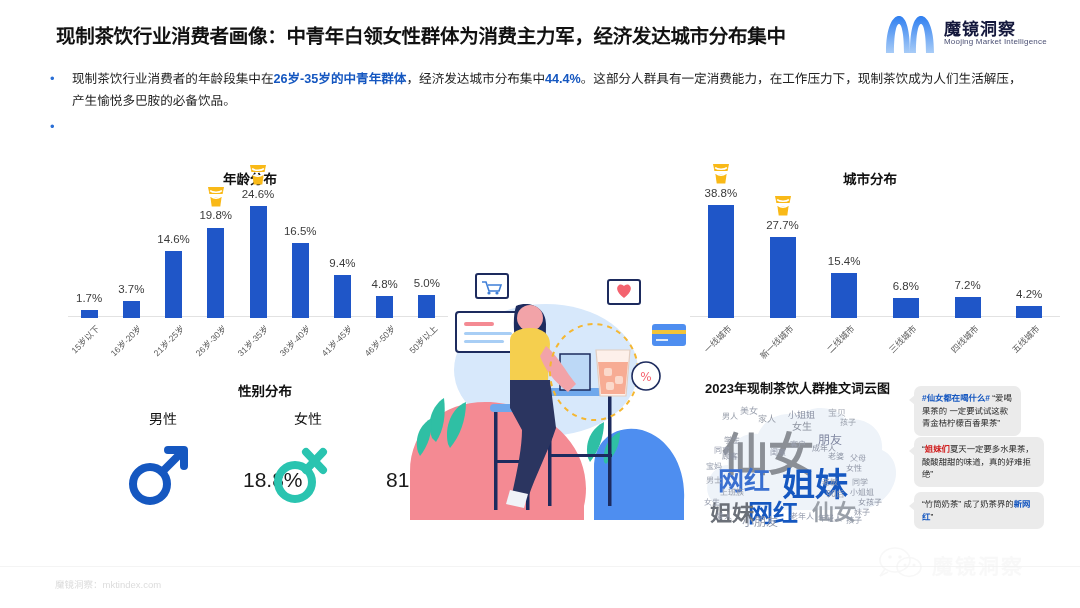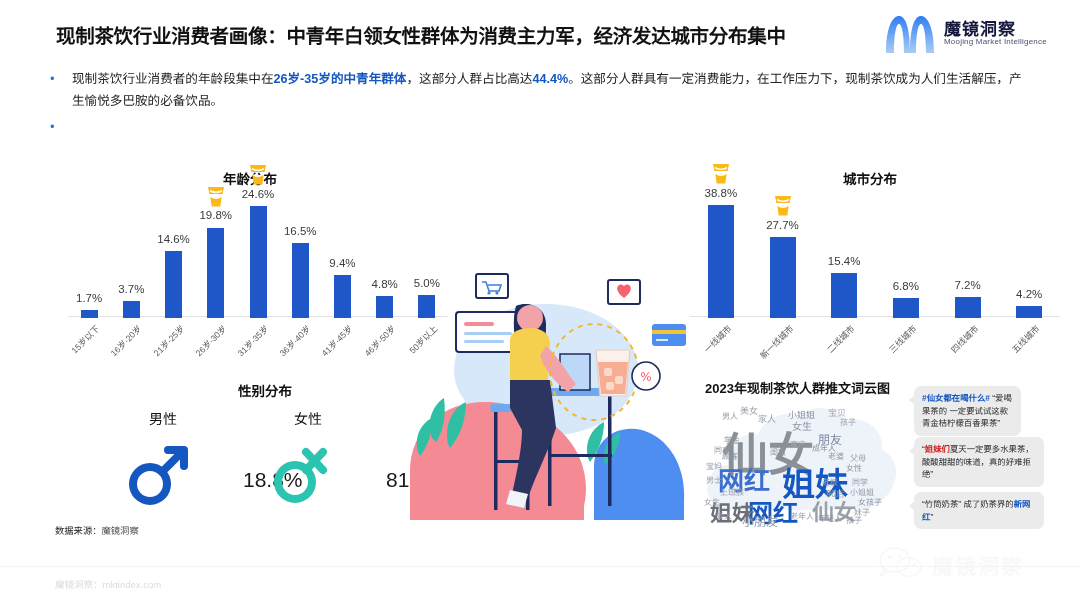--- a/index.html
+++ b/index.html
@@ -118,21 +118,21 @@
       </defs>
       <path d="M4 41 C4 14 11 4 17 4 C23 4 28 14 28 41 L28 41 C28 14 33 4 39 4 C45 4 52 14 52 41 L44 41 C44 18 41 12 39 12 C37 12 34 18 34 41 L22 41 C22 18 19 12 17 12 C15 12 12 18 12 41 Z" fill="url(#gm)"></path>
     </svg>
     <div class="brand-cn">魔镜洞察</div>
     <div class="brand-en">Moojing Market Intelligence</div>
   </div>
 </div>
 
 <div class="bullet" id="bullet1">
   <span class="dot">•</span>
-  <span class="rich"><span>现制茶饮行业消费者的年龄段集中在</span><span class="hl">26岁-35岁的中青年群体</span><span>，这部分人群占比高达</span><span class="hl">44.4%</span><span>。这部分人群具有一定消费能力，在工作压力下，现制茶饮成为人们生活解压，产生愉悦多巴胺的必备饮品。</span></span>
+  <span class="rich"><span>现制茶饮行业消费者的年龄段集中在</span><span class="hl">26岁-35岁的中青年群体</span><span>，经济发达城市分布集中</span><span class="hl">44.4%</span><span>。这部分人群具有一定消费能力，在工作压力下，现制茶饮成为人们生活解压，产生愉悦多巴胺的必备饮品。</span></span>
 </div>
 <div class="bullet" id="bullet2">
   <span class="dot">•</span>
 </div>
 
 <div class="sec-title" style="left:140px; top:168px; width:220px;">年龄分布</div>
 <div class="chart" id="age-chart" style="left:68px; top:188px; width:380px; height:130px;">
     <div class="axis-line" style="top: 128px;"></div>
     <div class="bar-col" style="left: 12.6111px; width: 17px; height: 128px;">
       <div class="bar" style="height: 7.77143px; background: rgb(31, 86, 200);"></div>
@@ -383,23 +383,20 @@
   “爱喝果茶的 一定要试试这款青金桔柠檬百香果茶”</span></span>
 </div>
 <div class="quote" id="q2" style="left:914px; top:437px; width:130px;">
   <span class="rich"><span>  “</span><span class="q-red">姐妹们</span><span>夏天一定要多水果茶，酸酸甜甜的味道，真的好难拒绝”</span></span>
 </div>
 <div class="quote" id="q3" style="left:914px; top:492px; width:130px;">
   <span class="rich"><span>  “竹筒奶茶” 成了奶茶界的</span><span class="q-tag">新网红</span><span>”</span></span>
 </div>
 
 <div id="source">
-  <div>
-    <span class="sl">数据来源：</span><span>魔镜洞察</span>
-  </div>
 </div>
 <div id="divider"></div>
 <div id="watermark">魔镜洞察：mktindex.com</div>
 <div id="wx">
   <svg width="50" height="34" viewBox="0 0 50 34">
     <ellipse cx="19" cy="14" rx="15" ry="12" fill="none" stroke="#f0f0f0" stroke-width="1.6"></ellipse>
     <path d="M9 23 L4 30 L12 26" fill="none" stroke="#f0f0f0" stroke-width="1.6"></path>
     <circle cx="14" cy="11" r="1.8" fill="#f0f0f0"></circle>
       <circle cx="24" cy="11" r="1.8" fill="#f0f0f0"></circle>
     <ellipse cx="33" cy="21" rx="12" ry="9.5" fill="none" stroke="#f0f0f0" stroke-width="1.6"></ellipse>

